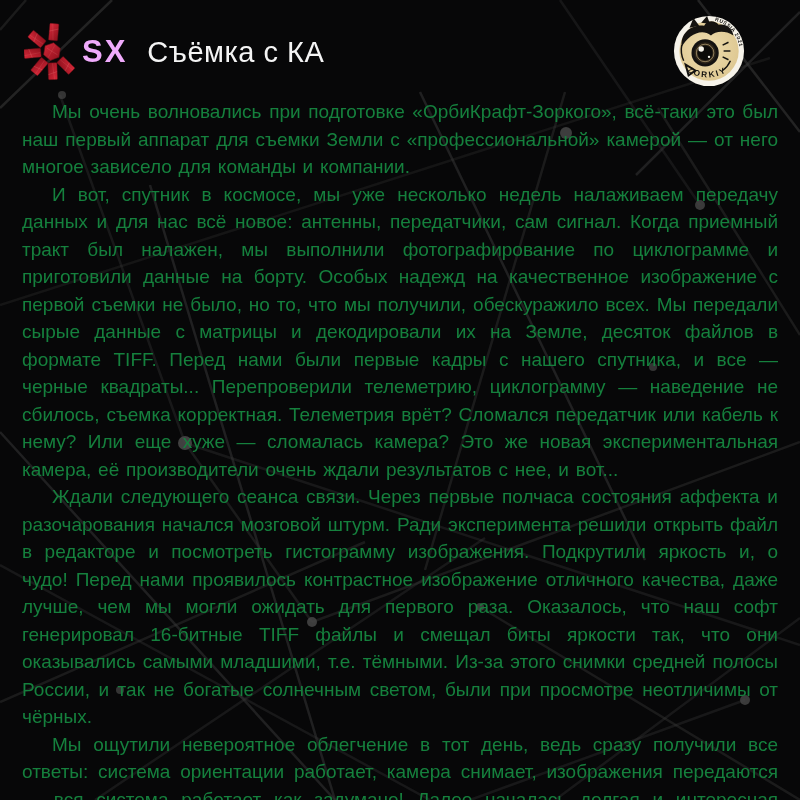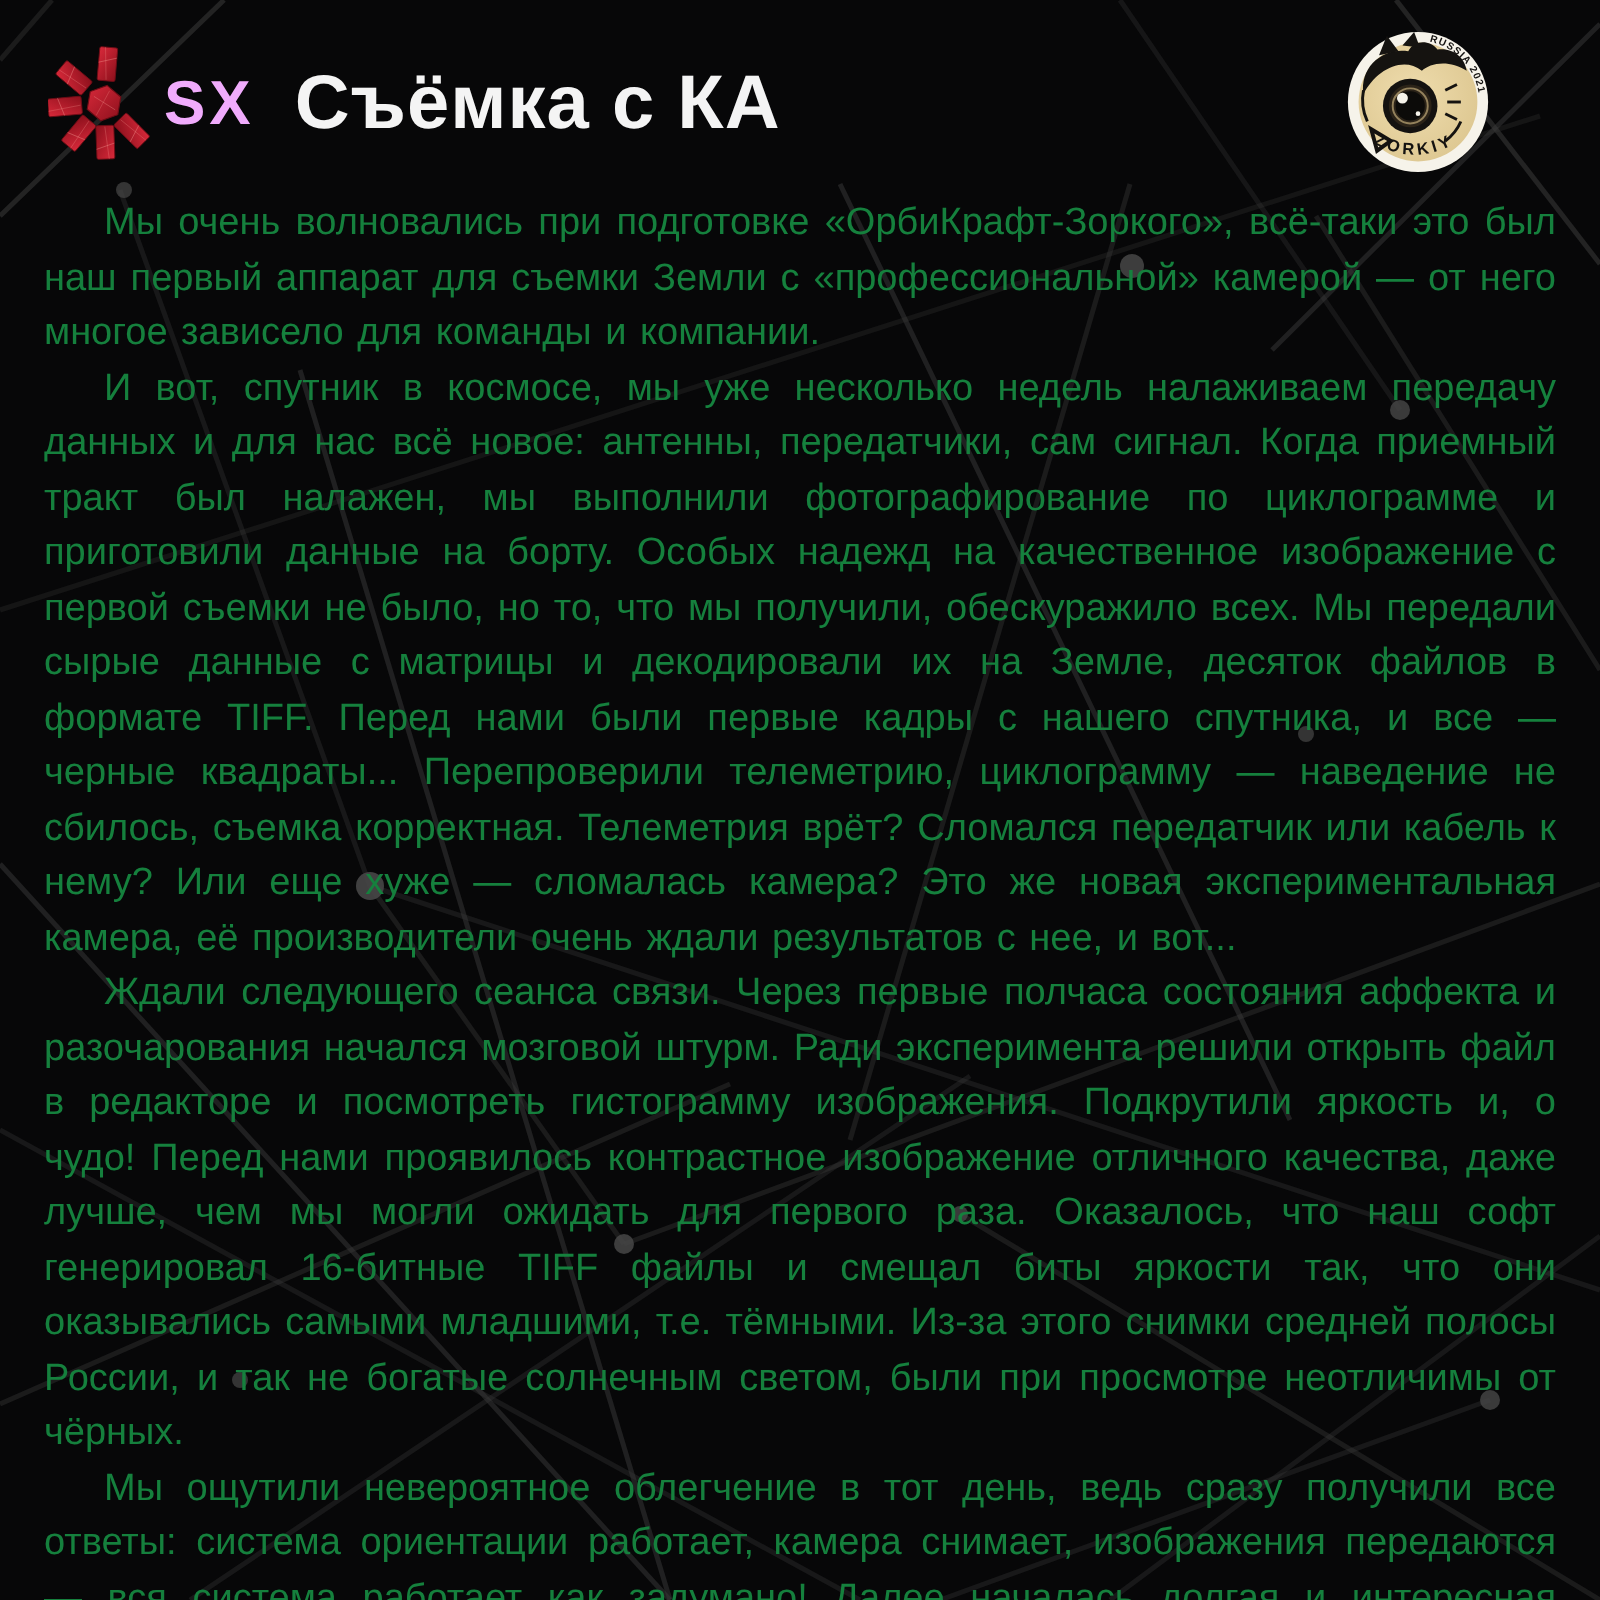--- a/index.html
+++ b/index.html
@@ -14,21 +14,21 @@
     display:flex;align-items:center;
     height:96px;padding:6px 0 0 24px;box-sizing:border-box;
   }
   .brand{display:flex;align-items:center;}
   .brand svg{display:block;}
   .brand-name{
     color:#f0abfc;font-size:31px;font-weight:800;letter-spacing:2px;
     margin-left:2px;transform:translateY(1px);
   }
   .page-title{
-    margin:0 0 0 20px;color:#f4f4f4;font-size:38px;font-weight:700;
+    margin:0 0 0 20px;color:#f4f4f4;font-size:29px;font-weight:400;
     letter-spacing:.5px;transform:translateY(1px);
   }
   .badge{position:absolute;top:14px;right:54px;width:74px;height:74px;}
   main{padding:2px 22px 0 22px;}
   main p{
     margin:0;color:#15803d;
     font-size:19px;line-height:27.5px;
     text-align:justify;text-align-last:left;
     text-indent:30px;word-spacing:1.5px;
   }

